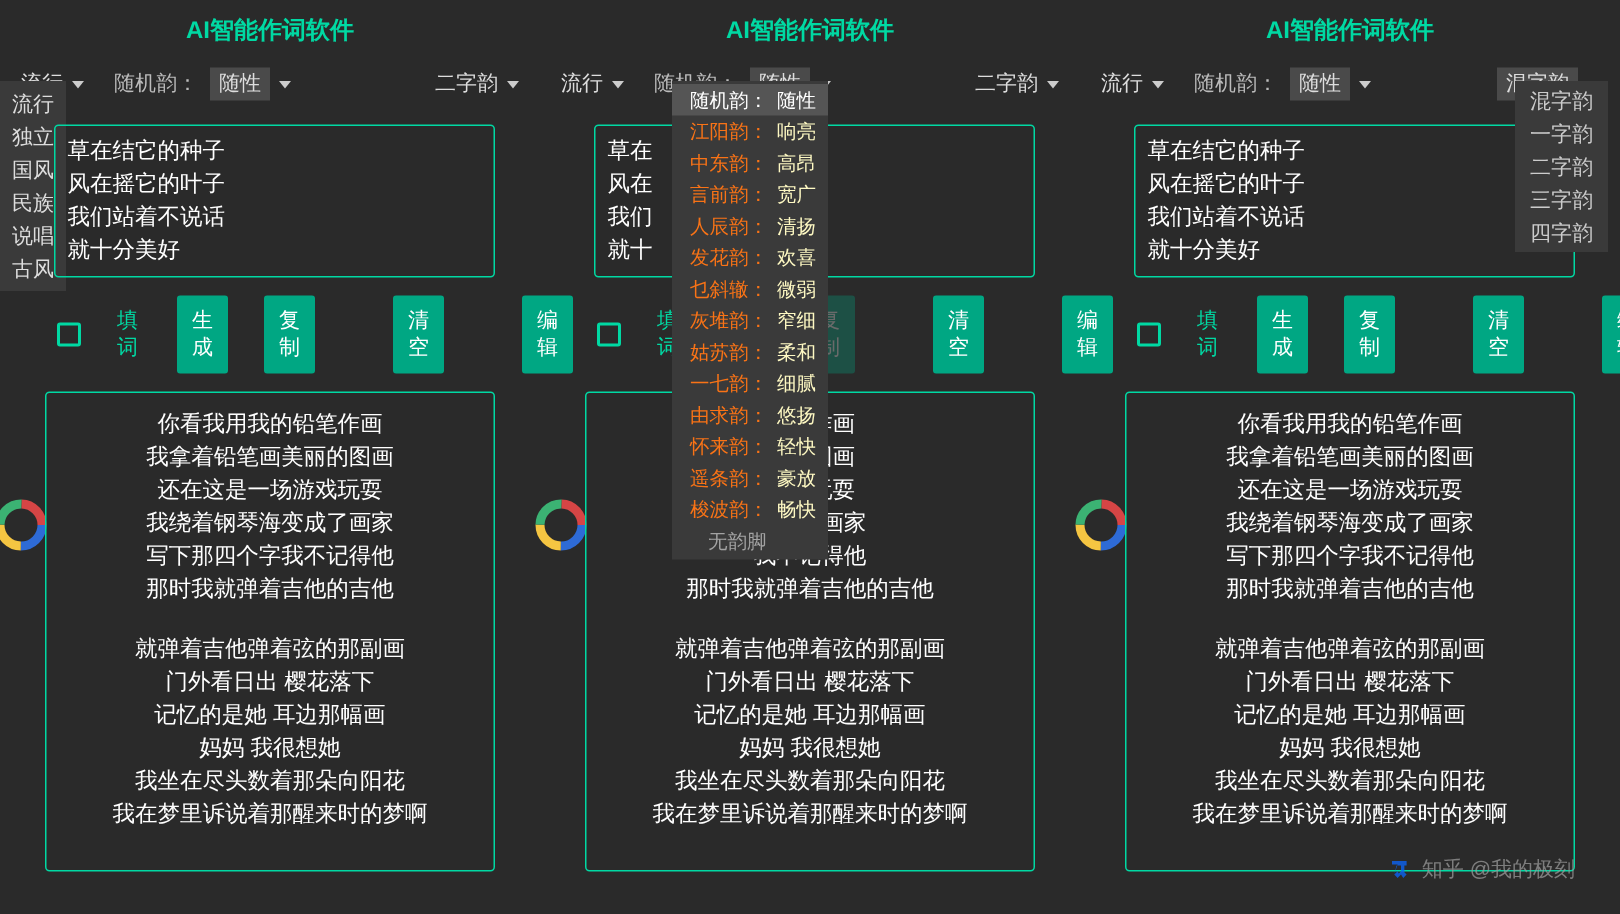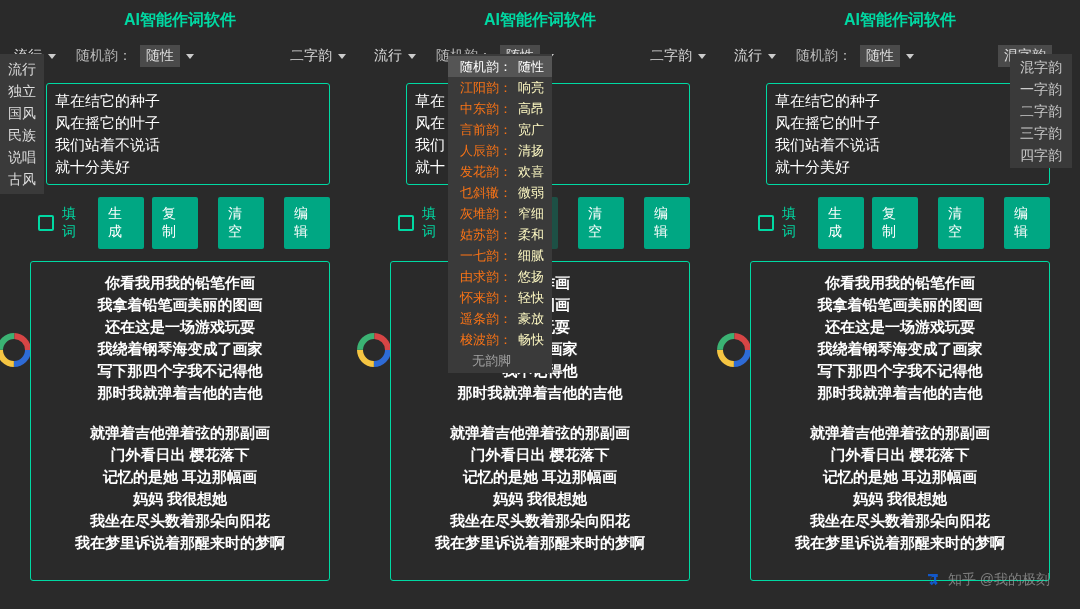--- a/index.html
+++ b/index.html
@@ -90,37 +90,37 @@
     background: #3a3a3a;
     font-size: 14px;
     line-height: 22px;
     padding: 2px 6px;
     color: #ccc;
     z-index: 10;
   }
   .type-menu div { padding: 0 4px; }
 
   .input-box {
-    margin: 8px 30px 6px 46px;
+    margin: 8px 30px 6px 36px;
     border: 1px solid #00d9a3;
     border-radius: 3px;
     padding: 6px 8px;
     font-size: 15px;
     line-height: 22px;
     color: #fff;
     min-height: 96px;
     position: relative;
     z-index: 1;
   }
   .input-box .line { white-space: nowrap; }
 
   .action-row {
     display: flex;
     align-items: center;
-    gap: 8px;
+    gap: 24px;
     padding: 6px 30px 6px 38px;
     font-size: 14px;
   }
   .checkbox {
     width: 16px; height: 16px;
     border: 2px solid #00d9a3;
     border-radius: 2px;
     flex-shrink: 0;
   }
   .chk-label { color: #00d9a3; margin-right: 2px; }
@@ -141,21 +141,21 @@
     padding: 10px 8px 0;
     font-size: 15px;
     line-height: 22px;
     color: #fff;
     text-align: center;
     height: 320px;
     overflow: hidden;
     position: relative;
     z-index: 1;
   }
-  .output-box .line { white-space: nowrap; font-weight: bold; }
+  .output-box .line { white-space: nowrap; }
   .output-box .blank { height: 18px; }
 
   .logo {
     position: absolute;
     left: -6px;
     top: 330px;
     width: 40px; height: 40px;
     z-index: 0;
   }
   .logo svg { width: 40px; height: 40px; }

